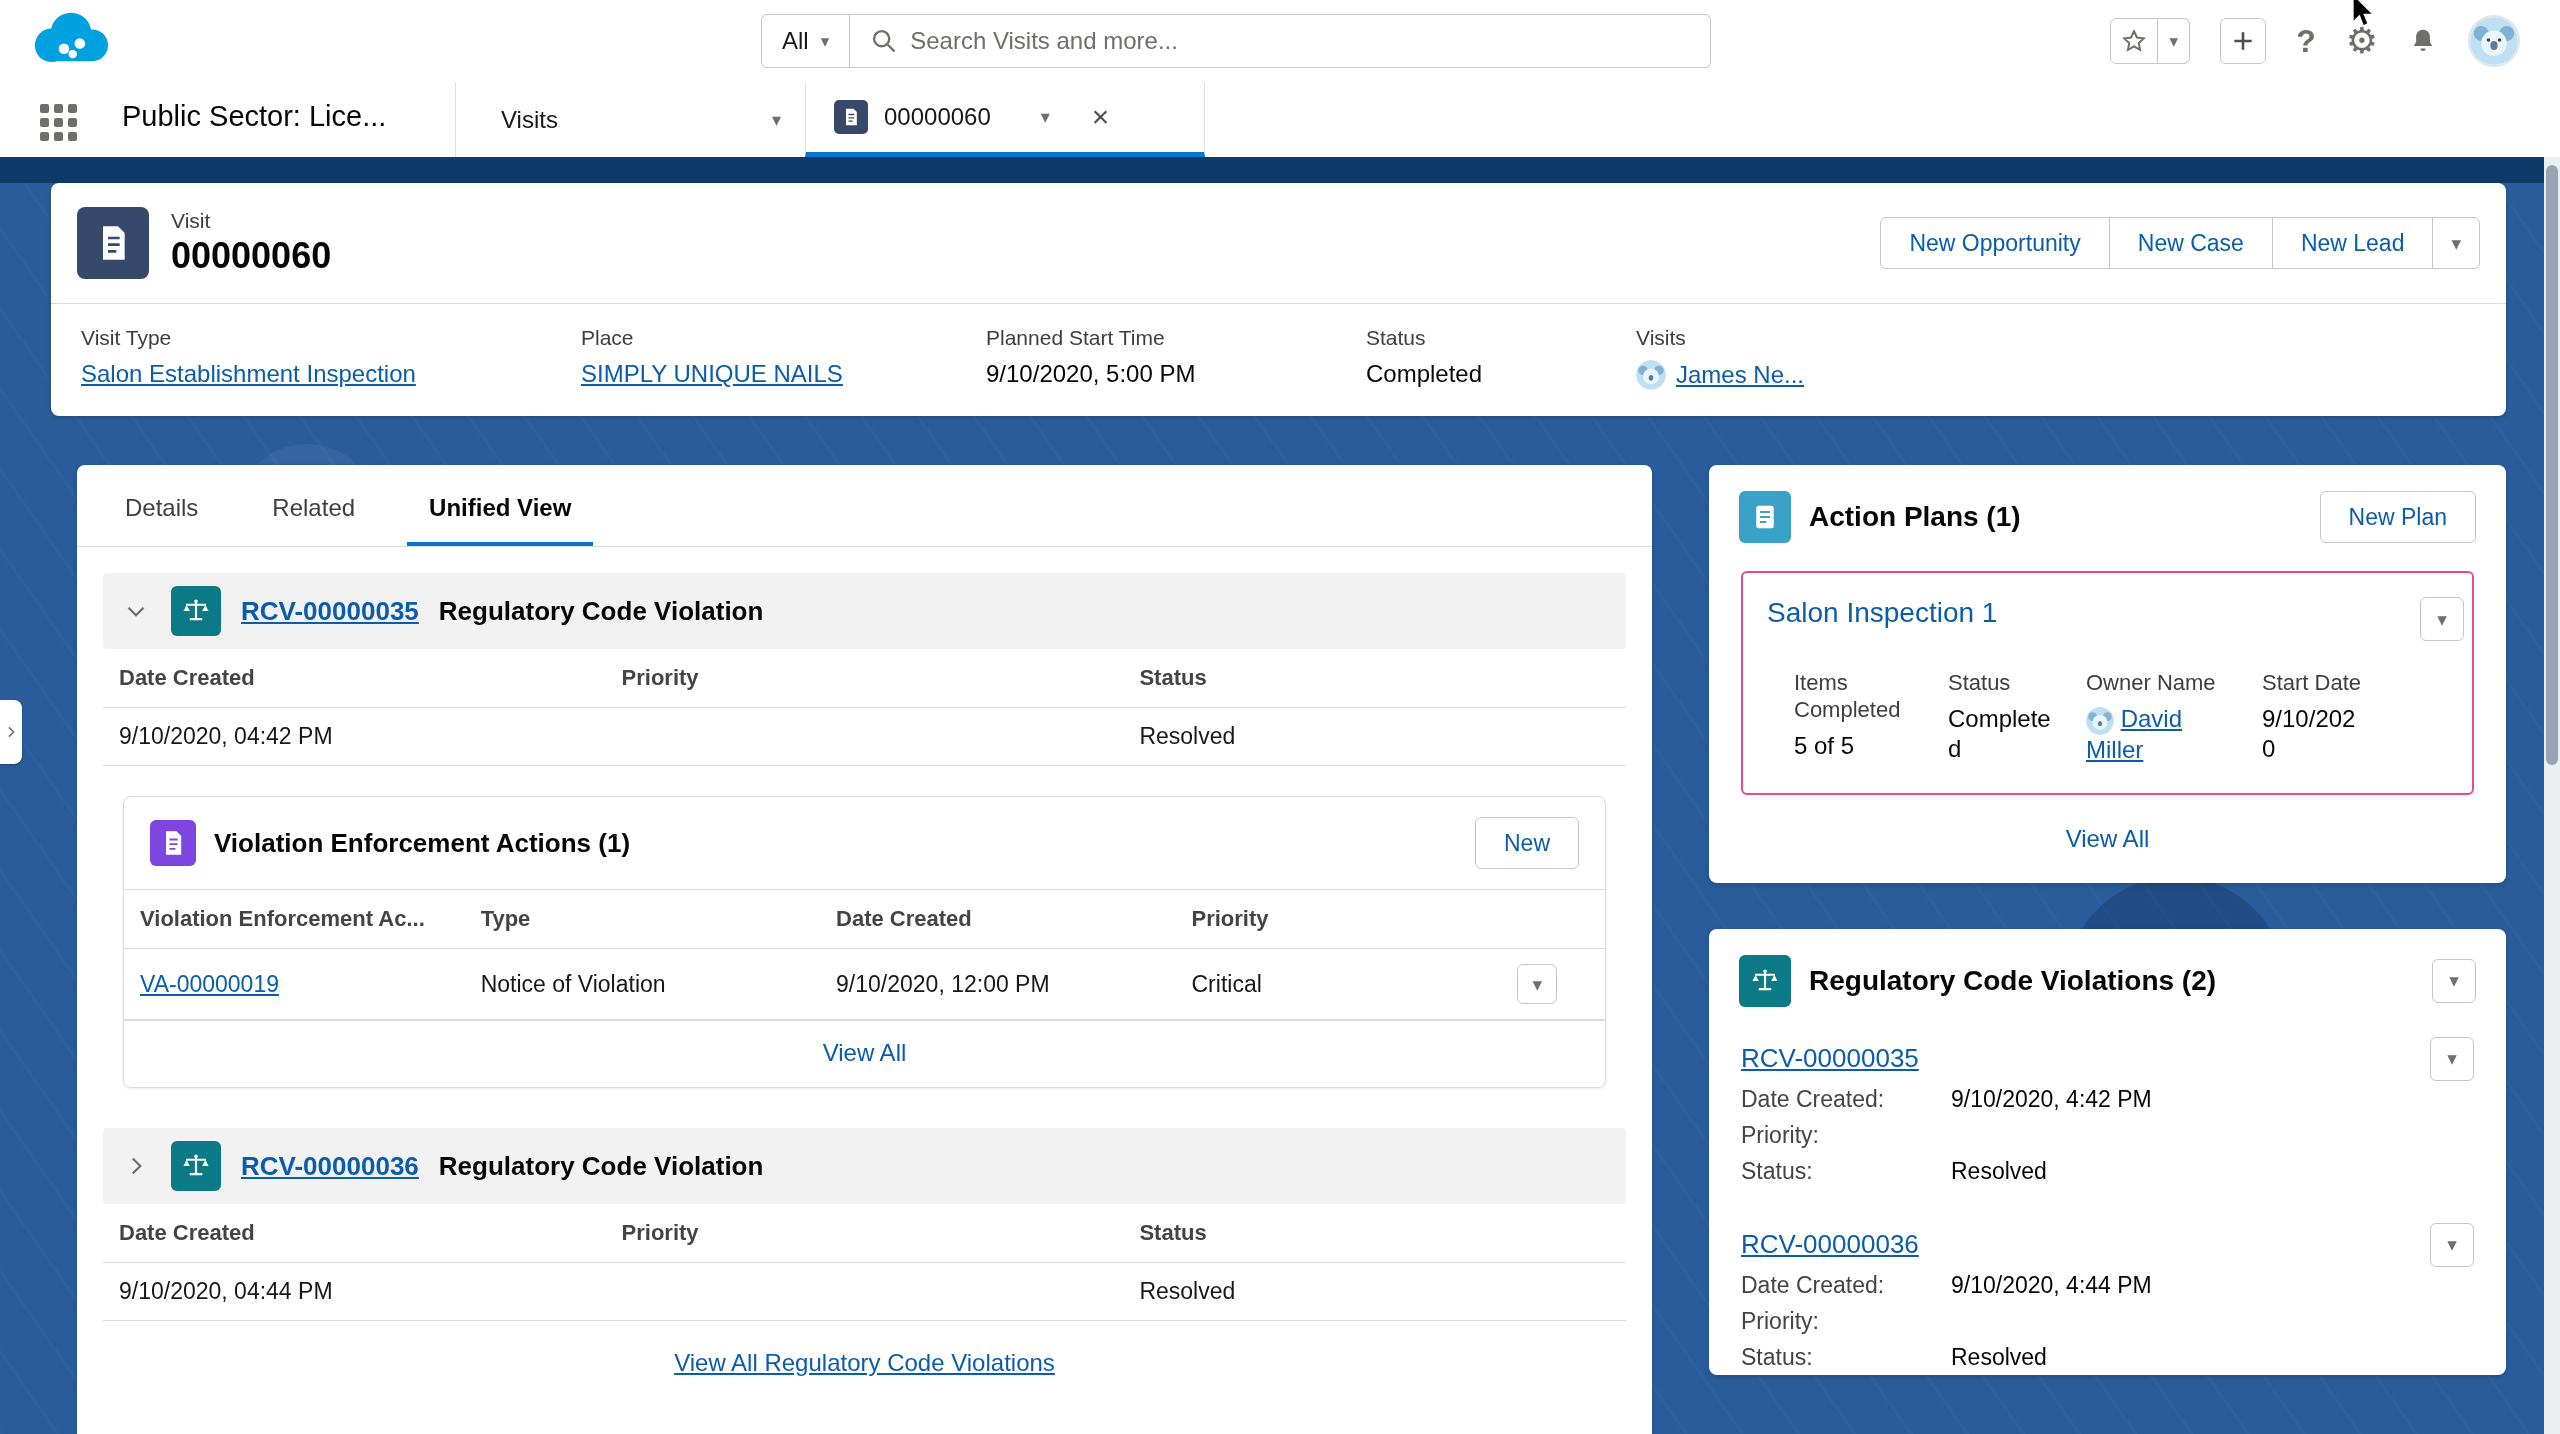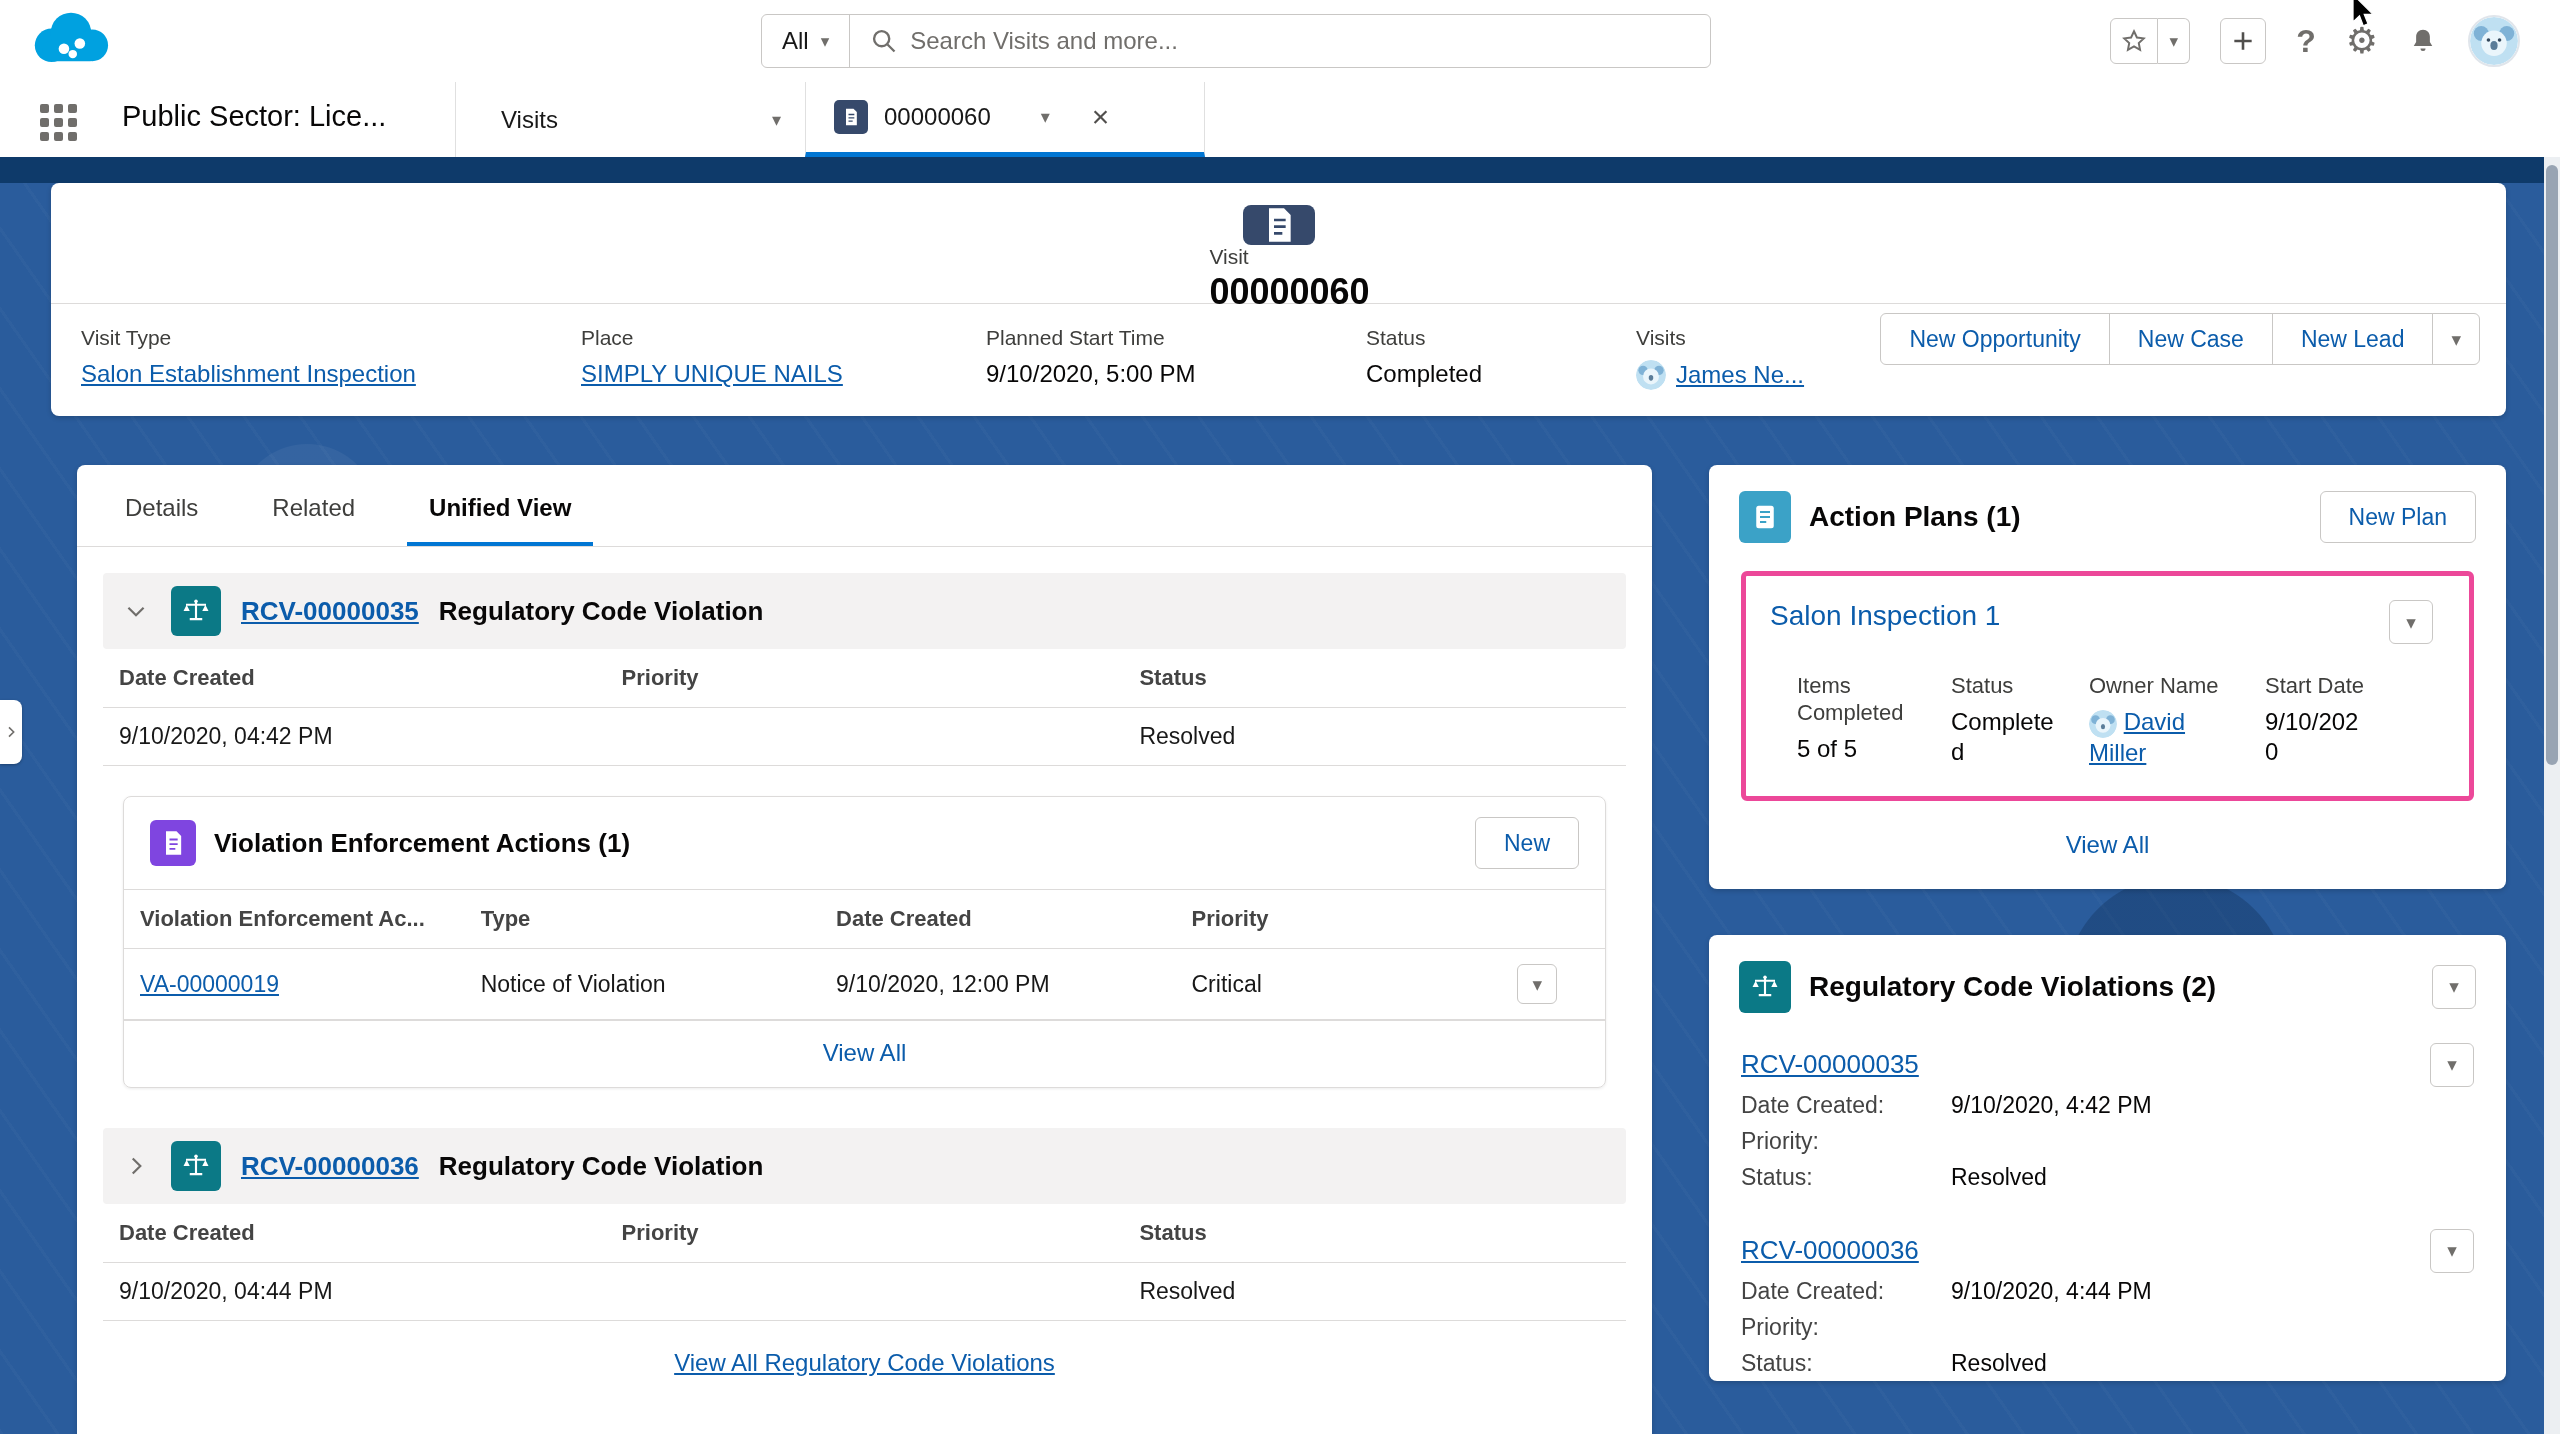--- a/index.html
+++ b/index.html
@@ -57,21 +57,21 @@
     background-image:
       linear-gradient(180deg,#0e3a6a 0,#0e3a6a 26px,rgba(14,58,106,0) 26px),
       radial-gradient(circle at 12% 28%, rgba(255,255,255,0.05) 0 70px, rgba(255,255,255,0) 71px),
       radial-gradient(circle at 85% 65%, rgba(8,34,68,0.28) 0 110px, rgba(8,34,68,0) 111px),
       repeating-linear-gradient(55deg, rgba(255,255,255,0.025) 0 3px, rgba(255,255,255,0) 3px 46px); }
 
   .card { background:#fff; border-radius:8px; box-shadow:0 2px 5px rgba(0,0,0,0.18); }
 
   
   .rec-card { position:absolute; left:51px; top:26px; width:2455px; }
-  .rec-top { display:flex; align-items:center; padding:22px 26px; height:120px;flex-direction:column; }
+  .rec-top { display:flex; align-items:center; padding:22px 26px; height:120px; }
   .rec-icon { width:72px; height:72px; border-radius:8px; display:flex; align-items:center; justify-content:center; }
   .rec-titles { margin-left:22px; }
   .rec-entity { font-size:21px; color:#3e3e3c; }
   .rec-name { font-size:36px; font-weight:bold; color:#080707; margin-top:2px; }
   .rec-actions { margin-left:auto; display:flex; }
   .btn { display:inline-flex; align-items:center; justify-content:center; height:52px; padding:0 28px;
     border:1px solid #c9c7c5; background:#fff; color:#0b5cab; font-size:23px; border-radius:6px; }
   .btn-group .btn { border-radius:0; margin-left:-1px; }
   .btn-group .btn:first-child { border-radius:6px 0 0 6px; margin-left:0; }
   .btn-group .btn.last { border-radius:0 6px 6px 0; padding:0 18px; color:#706e6b; font-size:19px; }
@@ -109,21 +109,21 @@
   .dd-btn.s { width:40px; height:40px; }
   .bottom-link { text-align:center; font-size:24px; padding-top:28px; }
   .bottom-link a { text-decoration:underline; }
 
   
   .side { position:absolute; left:1709px; top:308px; width:797px; }
   .side-card { margin-bottom:46px; }
   .side-hdr { display:flex; align-items:center; gap:18px; padding:26px 30px 22px 30px; }
   .side-icon { width:52px; height:52px; border-radius:6px; display:flex; align-items:center; justify-content:center; }
   .side-title { font-size:28px; font-weight:bold; color:#080707; white-space:nowrap; }
-  .plan-box { border:5px solid #ec4899; border-radius:6px; margin:6px 32px 0 32px; padding:24px 36px 28px 24px; }
+  .plan-box { border:2px solid #ec4899; border-radius:6px; margin:6px 32px 0 32px; padding:24px 8px 28px 24px; }
   .plan-top { display:flex; align-items:flex-start; }
   .plan-name { font-size:28px; color:#0b5cab; }
   .plan-fields { display:flex; gap:26px; margin-top:28px;margin-left:27px; }
   .pf .lab { font-size:22px; color:#3e3e3c; line-height:27px; margin-bottom:8px; }
   .pf .val { font-size:24px; color:#080707; line-height:30px; word-break:break-all; }
   .pf1{width:128px} .pf2{width:112px} .pf3{width:150px} .pf4{width:104px}
   .owner-link { word-break:normal; }
   .side-viewall { text-align:center; font-size:24px; padding:30px 0 30px 0; }
   .rcv-item { padding:0 32px; margin-top:34px; }
   .rcv-top { display:flex; align-items:center; }

